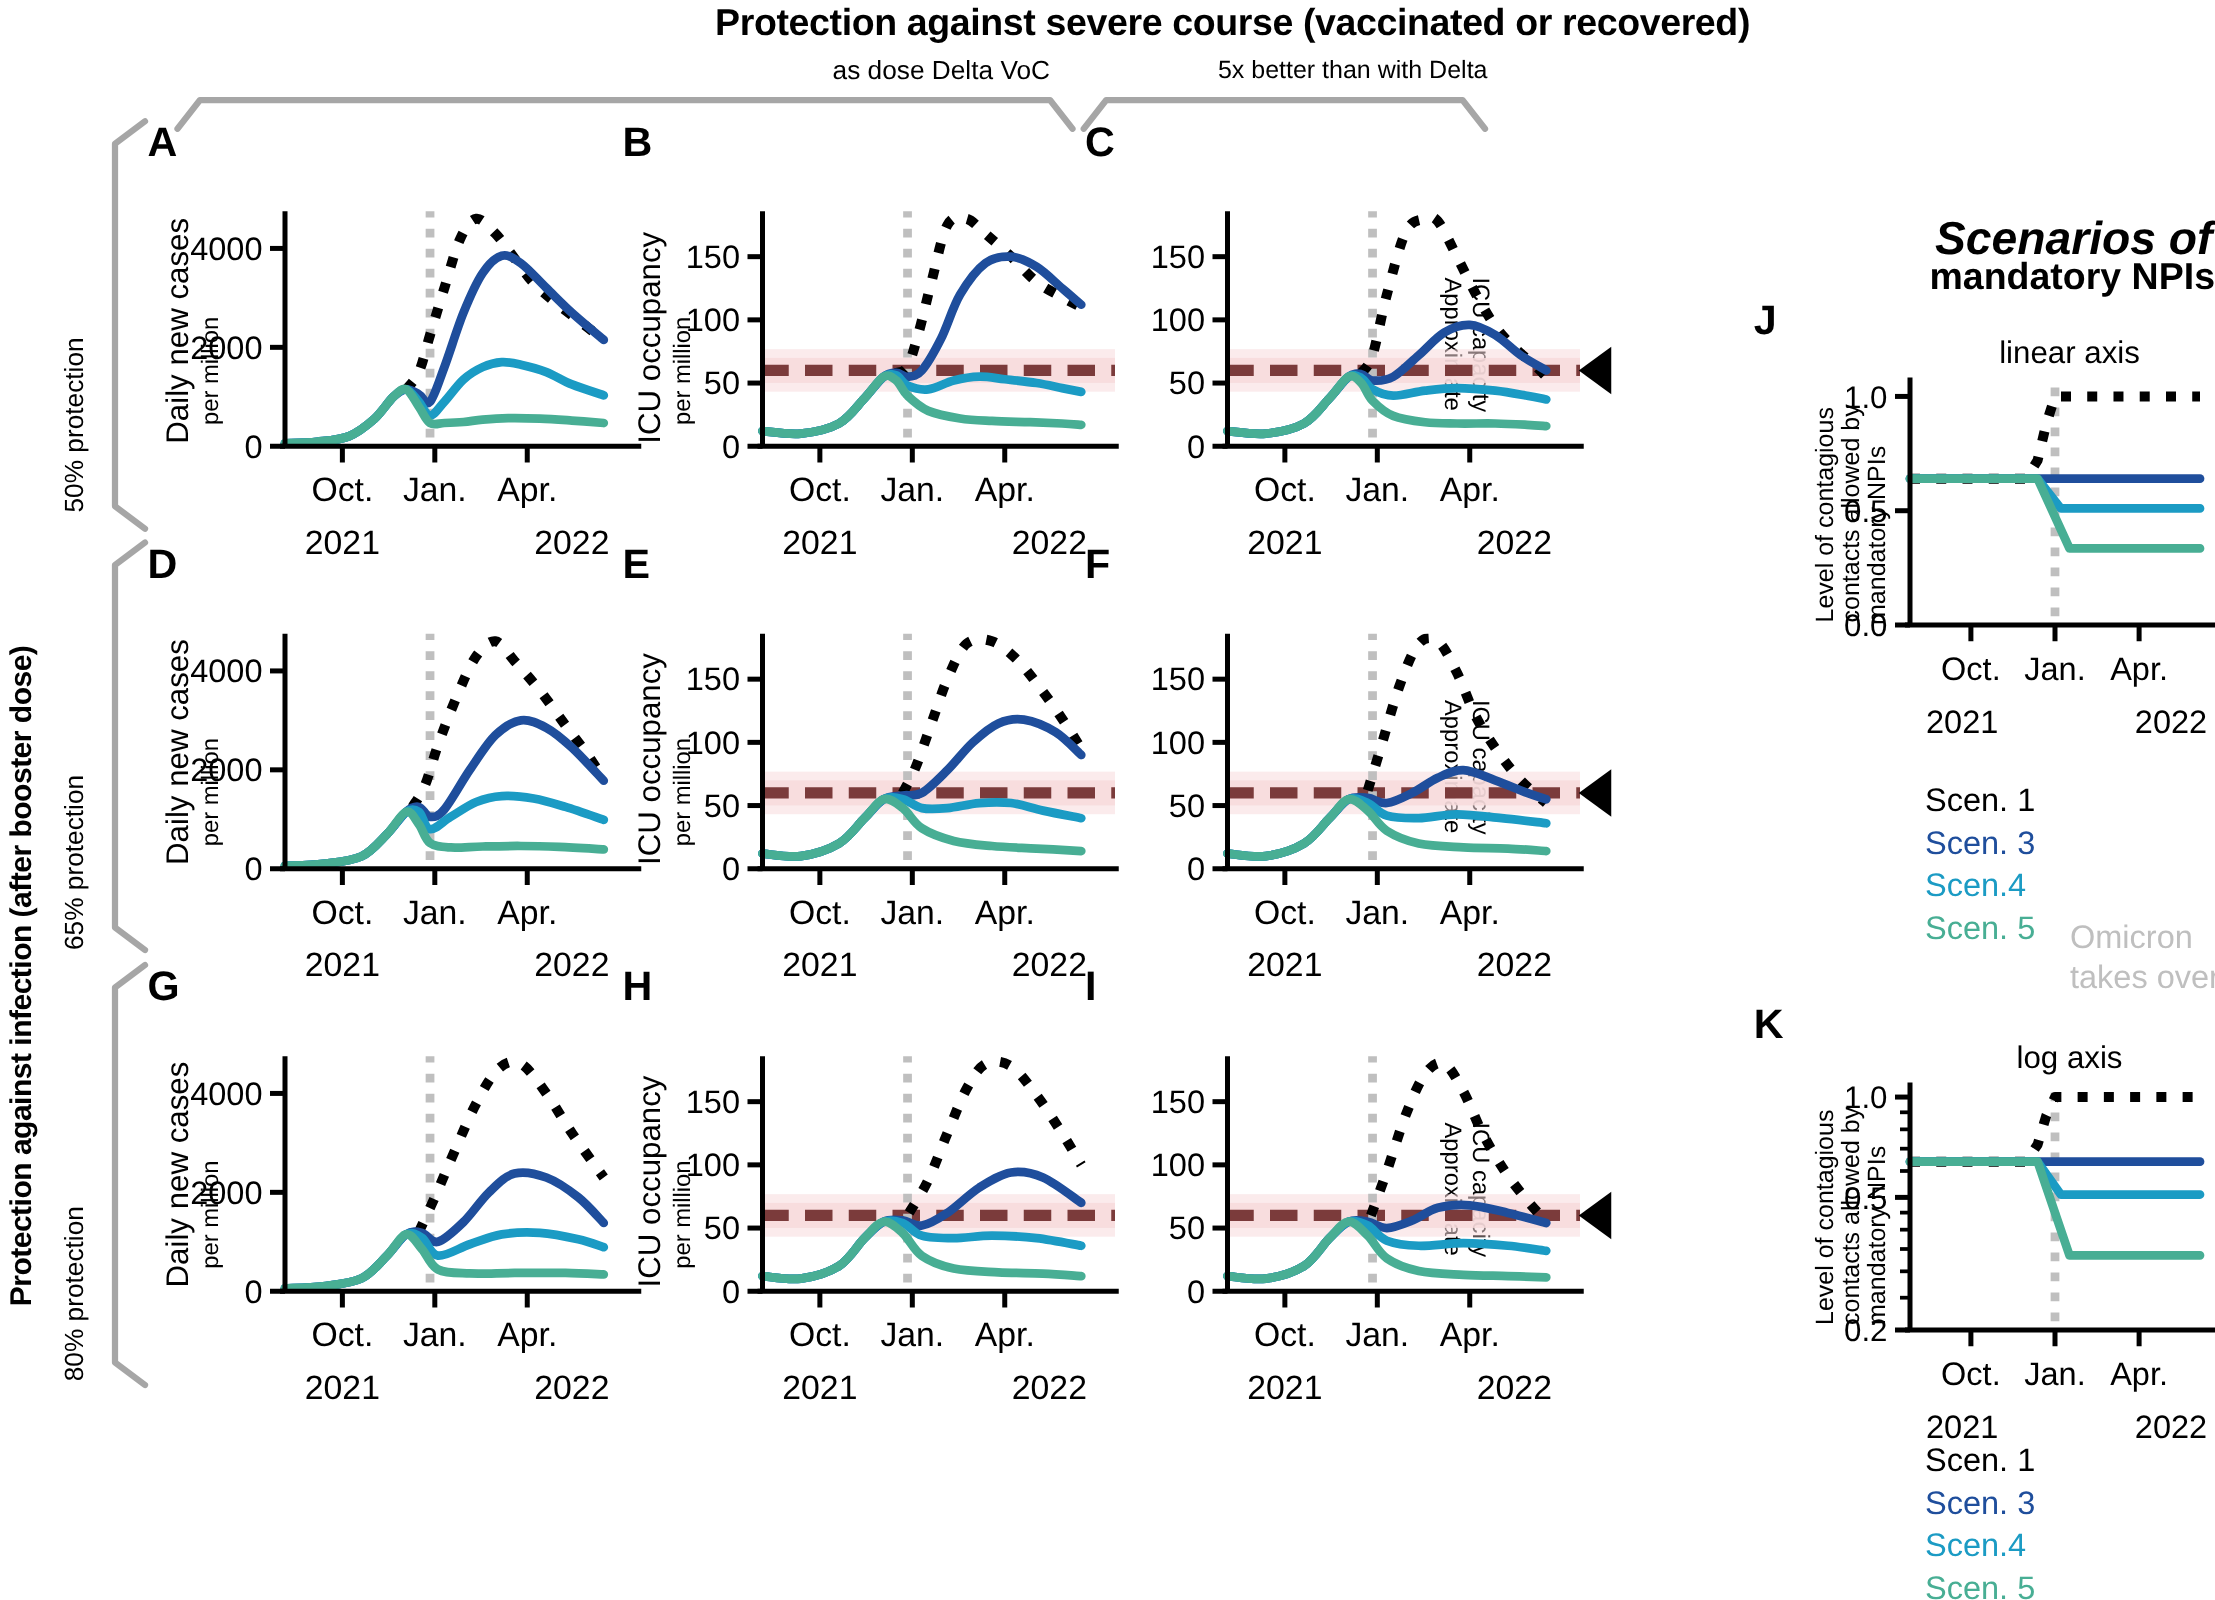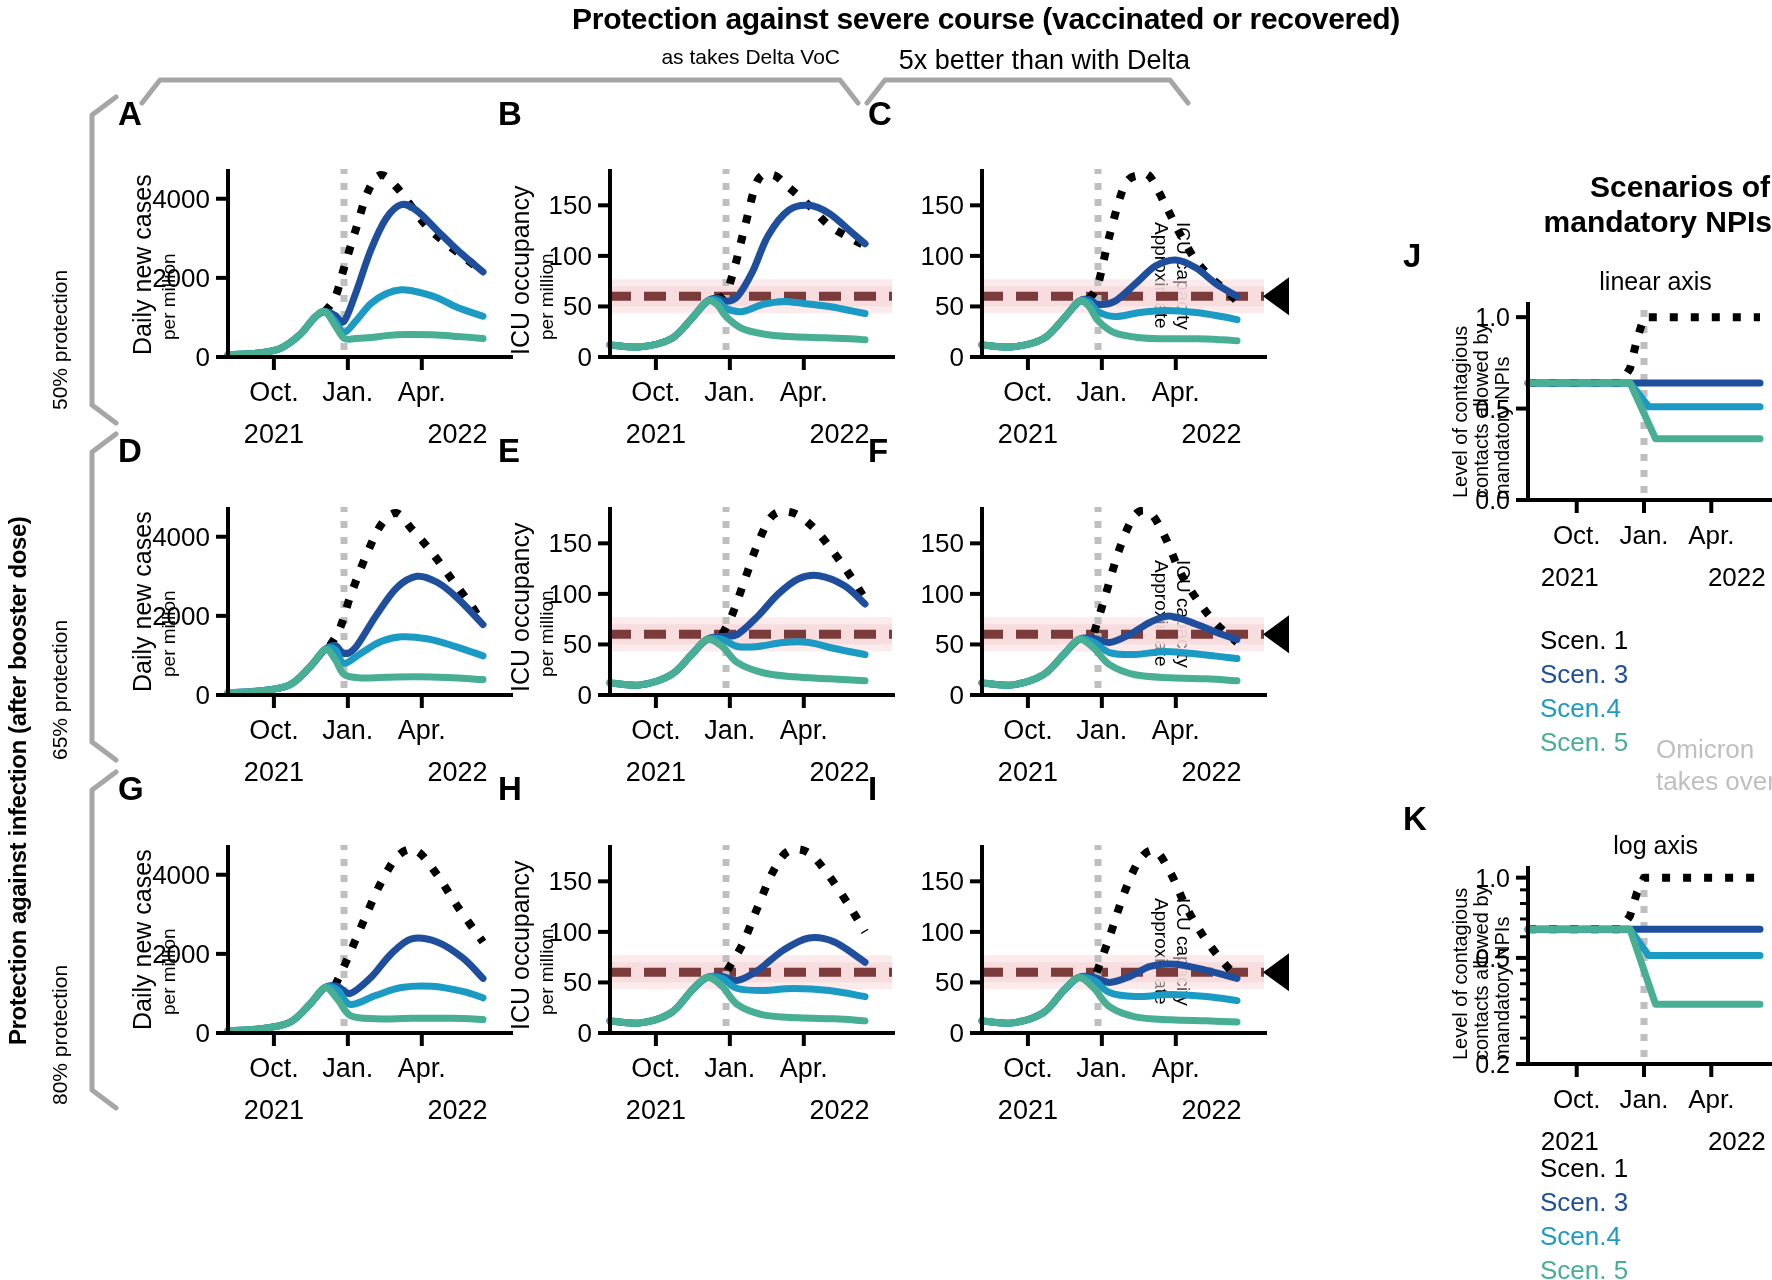--- a/index.html
+++ b/index.html
@@ -10,22 +10,22 @@
   .vert{writing-mode:vertical-rl;transform:rotate(180deg);}
   .vert-r{writing-mode:vertical-rl;}
   svg{display:block;overflow:visible;}
   .ctr{text-align:right;}
 </style>
 </head>
 <body>
 
 <div class="abs ttl ctr" style="left:120px;top:2px;width:1280px;font-size:30px;letter-spacing:-0.3px;">Protection against severe course (vaccinated or recovered)</div>
 
-<div class="abs ctr" style="left:160px;top:45px;width:680px;font-size:21px;">as takes Delta VoC</div>
-<div class="abs ctr" style="left:870px;top:45px;width:320px;font-size:27px;">5x better than with Delta</div>
+<div class="abs ctr" style="left:160px;top:45px;width:680px;font-size:21px;">as dose Delta VoC</div>
+<div class="abs ctr" style="left:870px;top:45px;width:320px;font-size:20px;">5x better than with Delta</div>
 
 <svg class="abs" style="left:140px;top:70px;" width="720" height="35">
   <path d="M2,33 L18,74 L0,0" fill="none" stroke="none"></path>
   <path d="M2,33 L20,10 L700,10 L718,33" fill="none" stroke="#A6A6A6" stroke-width="5" stroke-linejoin="round" stroke-linecap="round"></path>
 </svg>
 <svg class="abs" style="left:865px;top:70px;" width="325" height="35">
   <path d="M2,33 L20,10 L305,10 L323,33" fill="none" stroke="#A6A6A6" stroke-width="5" stroke-linejoin="round" stroke-linecap="round"></path>
 </svg>
 
 <div class="abs vert ttl" style="left:4px;top:255px;height:790px;font-size:24px;letter-spacing:-0.4px;">Protection against infection (after booster dose)</div>
@@ -71,21 +71,21 @@
 <div class="abs vert" style="left:506px;top:830px;height:200px;font-size:25px;">ICU occupancy</div>
 <div class="abs vert" style="left:536px;top:865px;height:150px;font-size:19px;">per million</div>
 
 <div class="abs vert-r" style="left:1150px;top:222px;height:130px;font-size:19px;">Approximate</div>
 <div class="abs vert-r" style="left:1172px;top:222px;height:130px;font-size:19px;">ICU capacity</div>
 <div class="abs vert-r" style="left:1150px;top:560px;height:130px;font-size:19px;">Approximate</div>
 <div class="abs vert-r" style="left:1172px;top:560px;height:130px;font-size:19px;">ICU capacity</div>
 <div class="abs vert-r" style="left:1150px;top:898px;height:130px;font-size:19px;">Approximate</div>
 <div class="abs vert-r" style="left:1172px;top:898px;height:130px;font-size:19px;">ICU capacity</div>
 
-<div class="abs ttl ctr" style="left:1470px;top:170px;width:300px;font-size:30px;">Scenarios of</div>
+<div class="abs ttl ctr" style="left:1470px;top:170px;width:300px;font-size:37px;font-style:italic;">Scenarios of</div>
 <div class="abs ttl ctr" style="left:1450px;top:205px;width:322px;font-size:30px;">mandatory NPIs</div>
 
 <div class="abs vert" style="left:1449px;top:298px;height:200px;font-size:20px;">Level of contagious</div>
 <div class="abs vert" style="left:1470px;top:298px;height:200px;font-size:20px;">contacts allowed by</div>
 <div class="abs vert" style="left:1491px;top:340px;height:160px;font-size:20px;">mandatory NPIs</div>
 
 <div class="abs vert" style="left:1449px;top:860px;height:200px;font-size:20px;">Level of contagious</div>
 <div class="abs vert" style="left:1470px;top:860px;height:200px;font-size:20px;">contacts allowed by</div>
 <div class="abs vert" style="left:1491px;top:900px;height:160px;font-size:20px;">mandatory NPIs</div>
 

